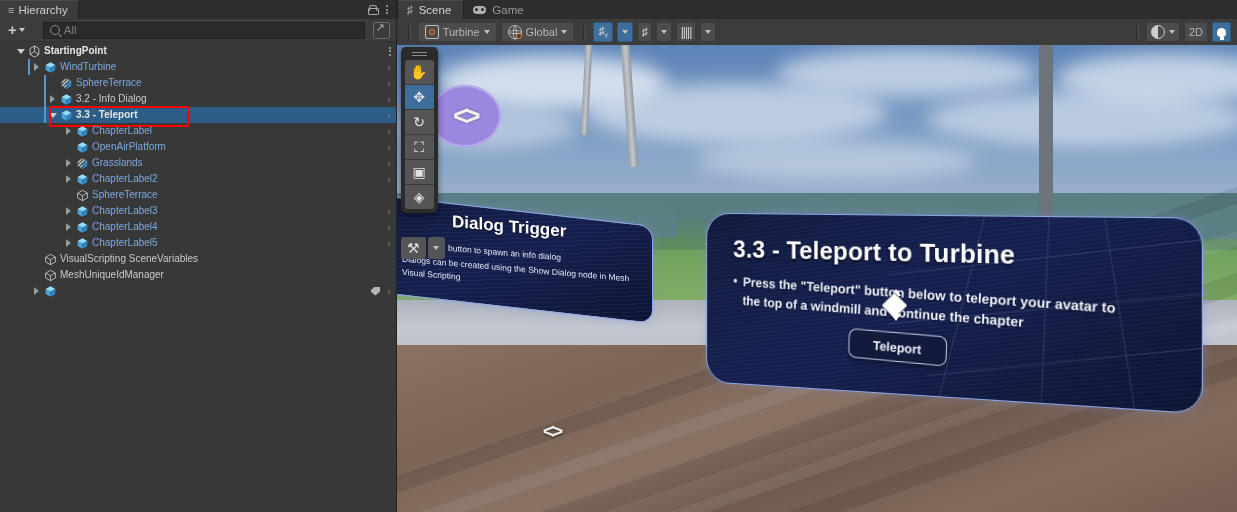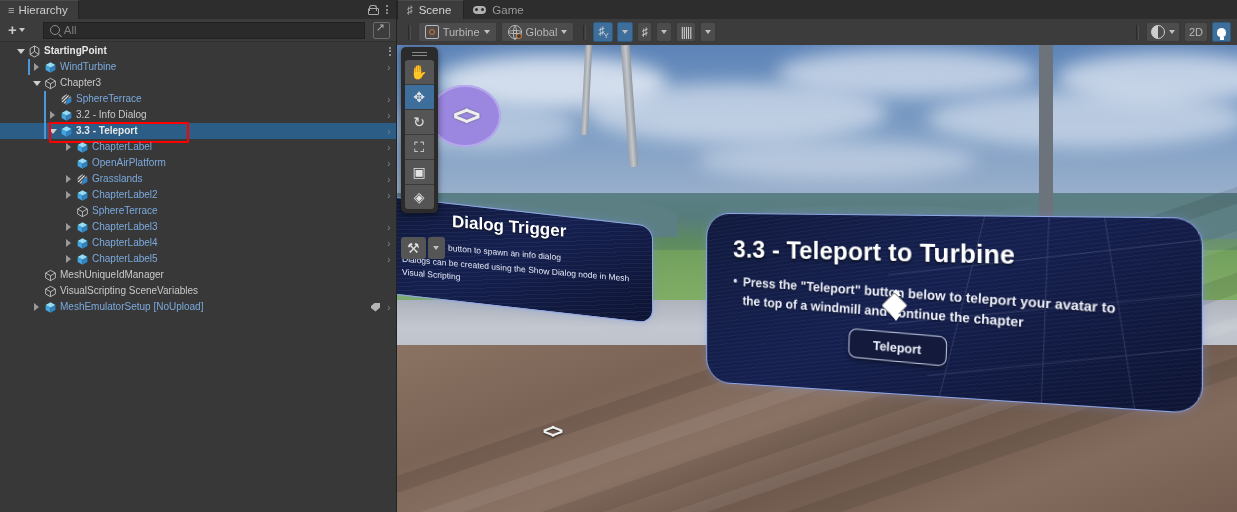--- a/index.html
+++ b/index.html
@@ -266,33 +266,20 @@
               <path d="M2 5 8 8.3 8 14.4 2 11Z" fill="#47a4da"></path>
               <path d="M14 5 8 8.3 8 14.4 14 11Z" fill="#2f84c3"></path>
             </svg>
           </span>
           <span class="lbl prefab">WindTurbine</span>
           <span class="rowend">
             <span class="chev">›</span>
           </span>
         </div>
         <div class="row">
-          <span style="display: inline-block; flex: 0 0 30px;"></span>
-          <span class="tw">
-            <span class="tri open"></span>
-          </span>
-          <span class="gico">
-            <svg class="unity-ico" viewBox="0 0 16 16">
-              <path d="M8 1.6 14 5 14 11 8 14.4 2 11 2 5Z" fill="none" stroke="#c2c2c2" stroke-width="1.1"></path>
-              <path d="M2 5 8 8.3 14 5M8 8.3 8 14.4" fill="none" stroke="#c2c2c2" stroke-width="1.1"></path>
-            </svg>
-          </span>
-          <span class="lbl plain">Chapter3</span>
-        </div>
-        <div class="row">
           <span class="row-guide" style="left: 44px;"></span>
           <span style="display: inline-block; flex: 0 0 46px;"></span>
           <span class="tw"></span>
           <span class="gico">
             <svg class="unity-ico" viewBox="0 0 16 16">
               <defs>
                 <pattern id="hp" width="3" height="3" patternUnits="userSpaceOnUse" patternTransform="rotate(45)">
                   <rect width="1.4" height="3" fill="#e8e8e8"></rect>
                 </pattern>
               </defs>
@@ -478,46 +465,45 @@
         </div>
         <div class="row">
           <span style="display: inline-block; flex: 0 0 30px;"></span>
           <span class="tw"></span>
           <span class="gico">
             <svg class="unity-ico" viewBox="0 0 16 16">
               <path d="M8 1.6 14 5 14 11 8 14.4 2 11 2 5Z" fill="none" stroke="#c2c2c2" stroke-width="1.1"></path>
               <path d="M2 5 8 8.3 14 5M8 8.3 8 14.4" fill="none" stroke="#c2c2c2" stroke-width="1.1"></path>
             </svg>
           </span>
-          <span class="lbl plain">MeshUniqueIdManager</span>
+          <span class="lbl plain">VisualScripting SceneVariables</span>
         </div>
         <div class="row">
           <span style="display: inline-block; flex: 0 0 30px;"></span>
           <span class="tw"></span>
           <span class="gico">
             <svg class="unity-ico" viewBox="0 0 16 16">
               <path d="M8 1.6 14 5 14 11 8 14.4 2 11 2 5Z" fill="none" stroke="#c2c2c2" stroke-width="1.1"></path>
               <path d="M2 5 8 8.3 14 5M8 8.3 8 14.4" fill="none" stroke="#c2c2c2" stroke-width="1.1"></path>
             </svg>
           </span>
-          <span class="lbl plain">VisualScripting SceneVariables</span>
+          <span class="lbl plain">MeshUniqueIdManager</span>
         </div>
         <div class="row">
           <span style="display: inline-block; flex: 0 0 30px;"></span>
           <span class="tw">
             <span class="tri closed"></span>
           </span>
           <span class="gico">
             <svg class="unity-ico" viewBox="0 0 16 16">
               <path d="M8 1.6 14 5 8 8.3 2 5Z" fill="#93dcf7"></path>
               <path d="M2 5 8 8.3 8 14.4 2 11Z" fill="#47a4da"></path>
               <path d="M14 5 8 8.3 8 14.4 14 11Z" fill="#2f84c3"></path>
             </svg>
           </span>
-          <span class="lbl prefab">MeshEmulatorSetup [NoUpload]</span>
           <span class="rowend">
             <span class="tag-ico"></span>
             <span class="chev">›</span>
           </span>
         </div>
       </div>
   </div>
 
   <div class="scene">
 

